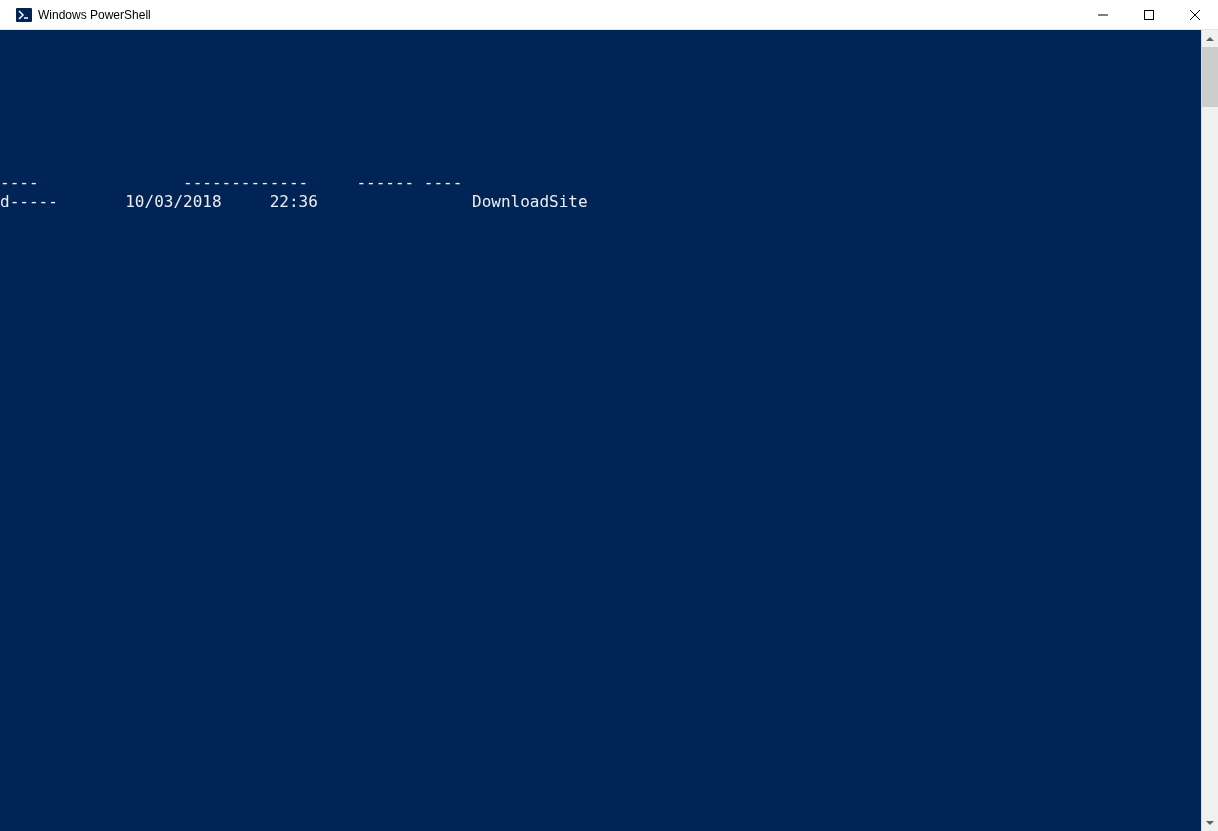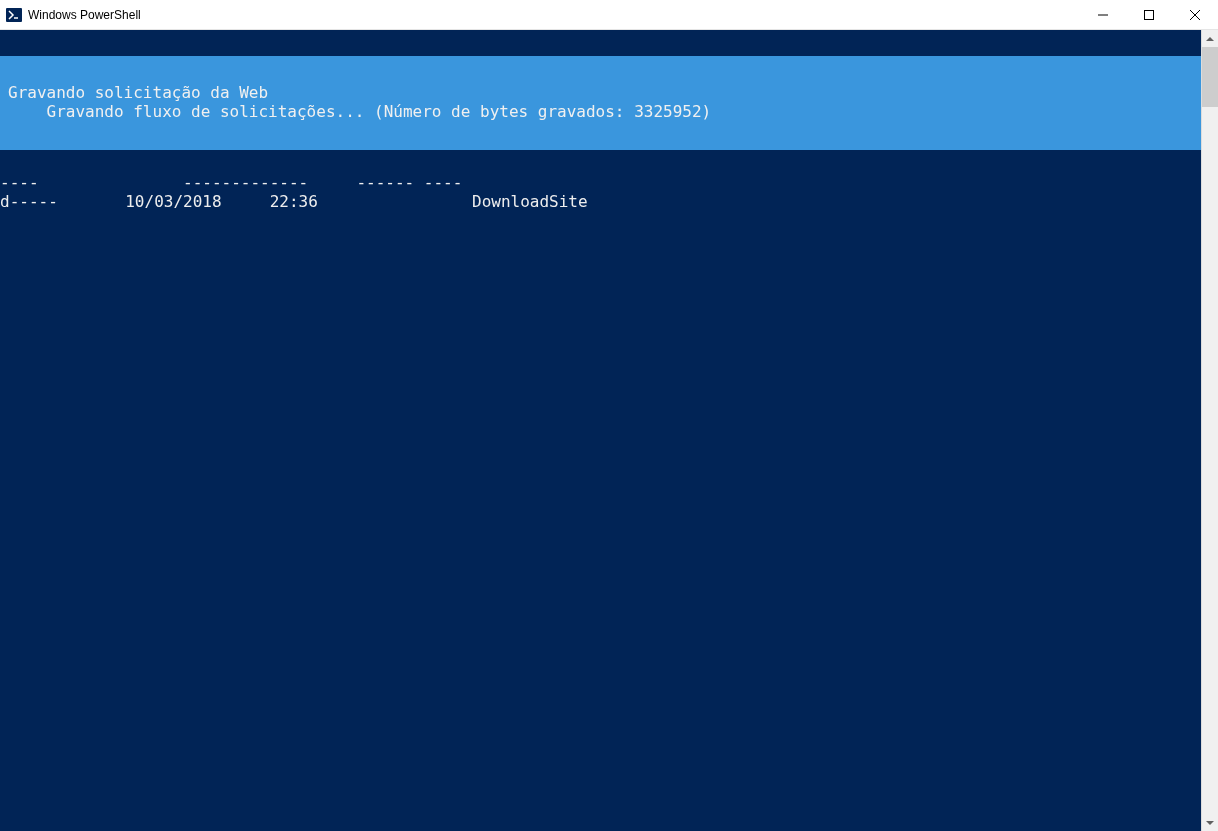--- a/index.html
+++ b/index.html
@@ -19,21 +19,21 @@
       height: 30px;
       background: #ffffff;
       display: flex;
       align-items: center;
       justify-content: space-between;
       border-bottom: 1px solid #e5e5e5;
     }
     .titlebar-left {
       display: flex;
       align-items: center;
-      padding-left: 6px;
+      padding-left: 16px;
       gap: 6px;
     }
     .titlebar-icon {
       width: 16px;
       height: 16px;
       display: flex;
       align-items: center;
       justify-content: center;
     }
     .titlebar-title {
@@ -164,24 +164,20 @@
       <svg viewBox="0 0 10 10">
           <line x1="0" y1="0" x2="10" y2="10" stroke="#000" stroke-width="1"></line>
           <line x1="10" y1="0" x2="0" y2="10" stroke="#000" stroke-width="1"></line>
         </svg>
     </button>
   </div>
 </div>
 
 <div class="client-area">
   <div class="terminal">
-    <div class="progress-banner">
-<span>Gravando solicitação da Web</span>
-<span class="progress-line2">    Gravando fluxo de solicitações... (Número de bytes gravados: 3325952)</span>
-    </div>
     <div class="listing">
 <span>----               -------------     ------ ----</span>
 <span>d-----       10/03/2018     22:36                DownloadSite</span>
     </div>
   </div>
   <div class="scrollbar">
     <button class="scrollbar-btn">
       <svg viewBox="0 0 8 8">
           <path d="M0 6 L4 2 L8 6 Z" fill="#606060"></path>
         </svg>

